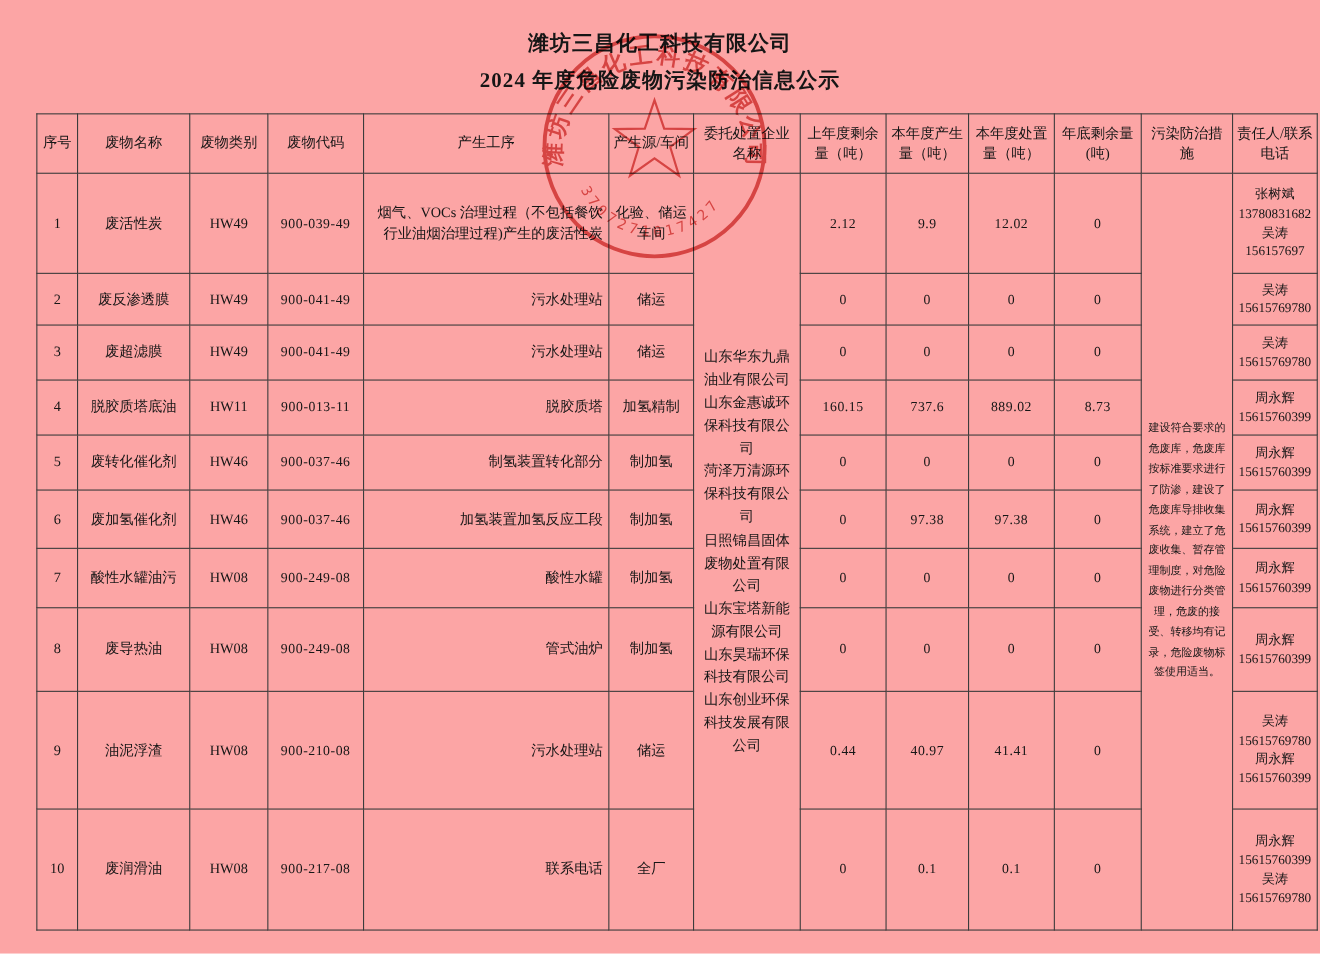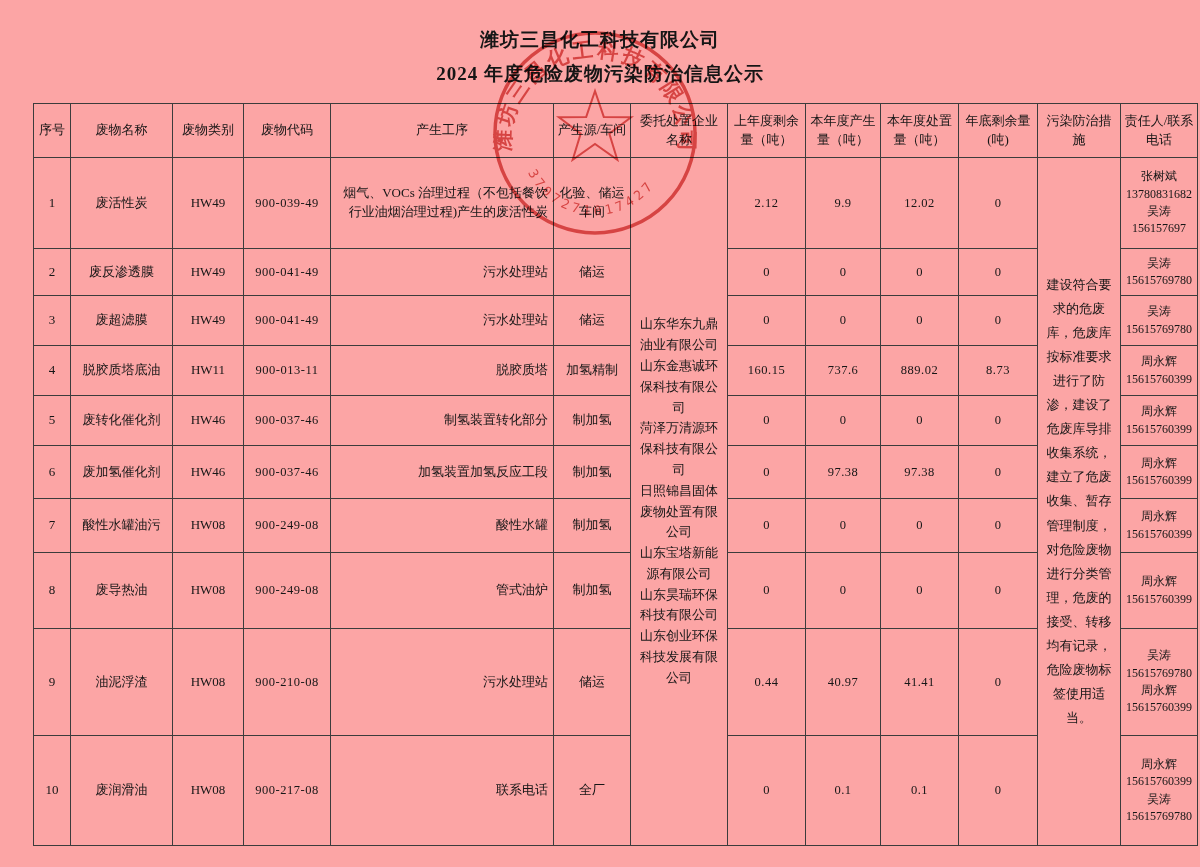--- a/index.html
+++ b/index.html
@@ -46,21 +46,21 @@
   tr.r6  { height: 53px; }
   tr.r7  { height: 54px; }
   tr.r8  { height: 76px; }
   tr.r9  { height: 107px; }
   tr.r10 { height: 110px; }
 
   td.num { font-size: 12.5px; letter-spacing: 0.5px; text-align: center; }
   td.contact { font-size: 12px; line-height: 1.45; white-space: pre-line; padding: 1px 2px; }
   td.companies { font-size: 13px; line-height: 1.6; padding: 2px 4px; }
   td.companies .co { display: block; }
-  td.measures { font-size: 13px; line-height: 1.85; padding: 3px 5px; }
+  td.measures { font-size: 10px; line-height: 1.85; padding: 3px 5px; }
   td.process { padding: 2px 5px; text-align: right; }
 
   
   .stamp {
     position: absolute; left: 489px; top: 27px;
     width: 212px; height: 212px;
     opacity: 0.78;
     mix-blend-mode: multiply;
     pointer-events: none;
     z-index: 5;

